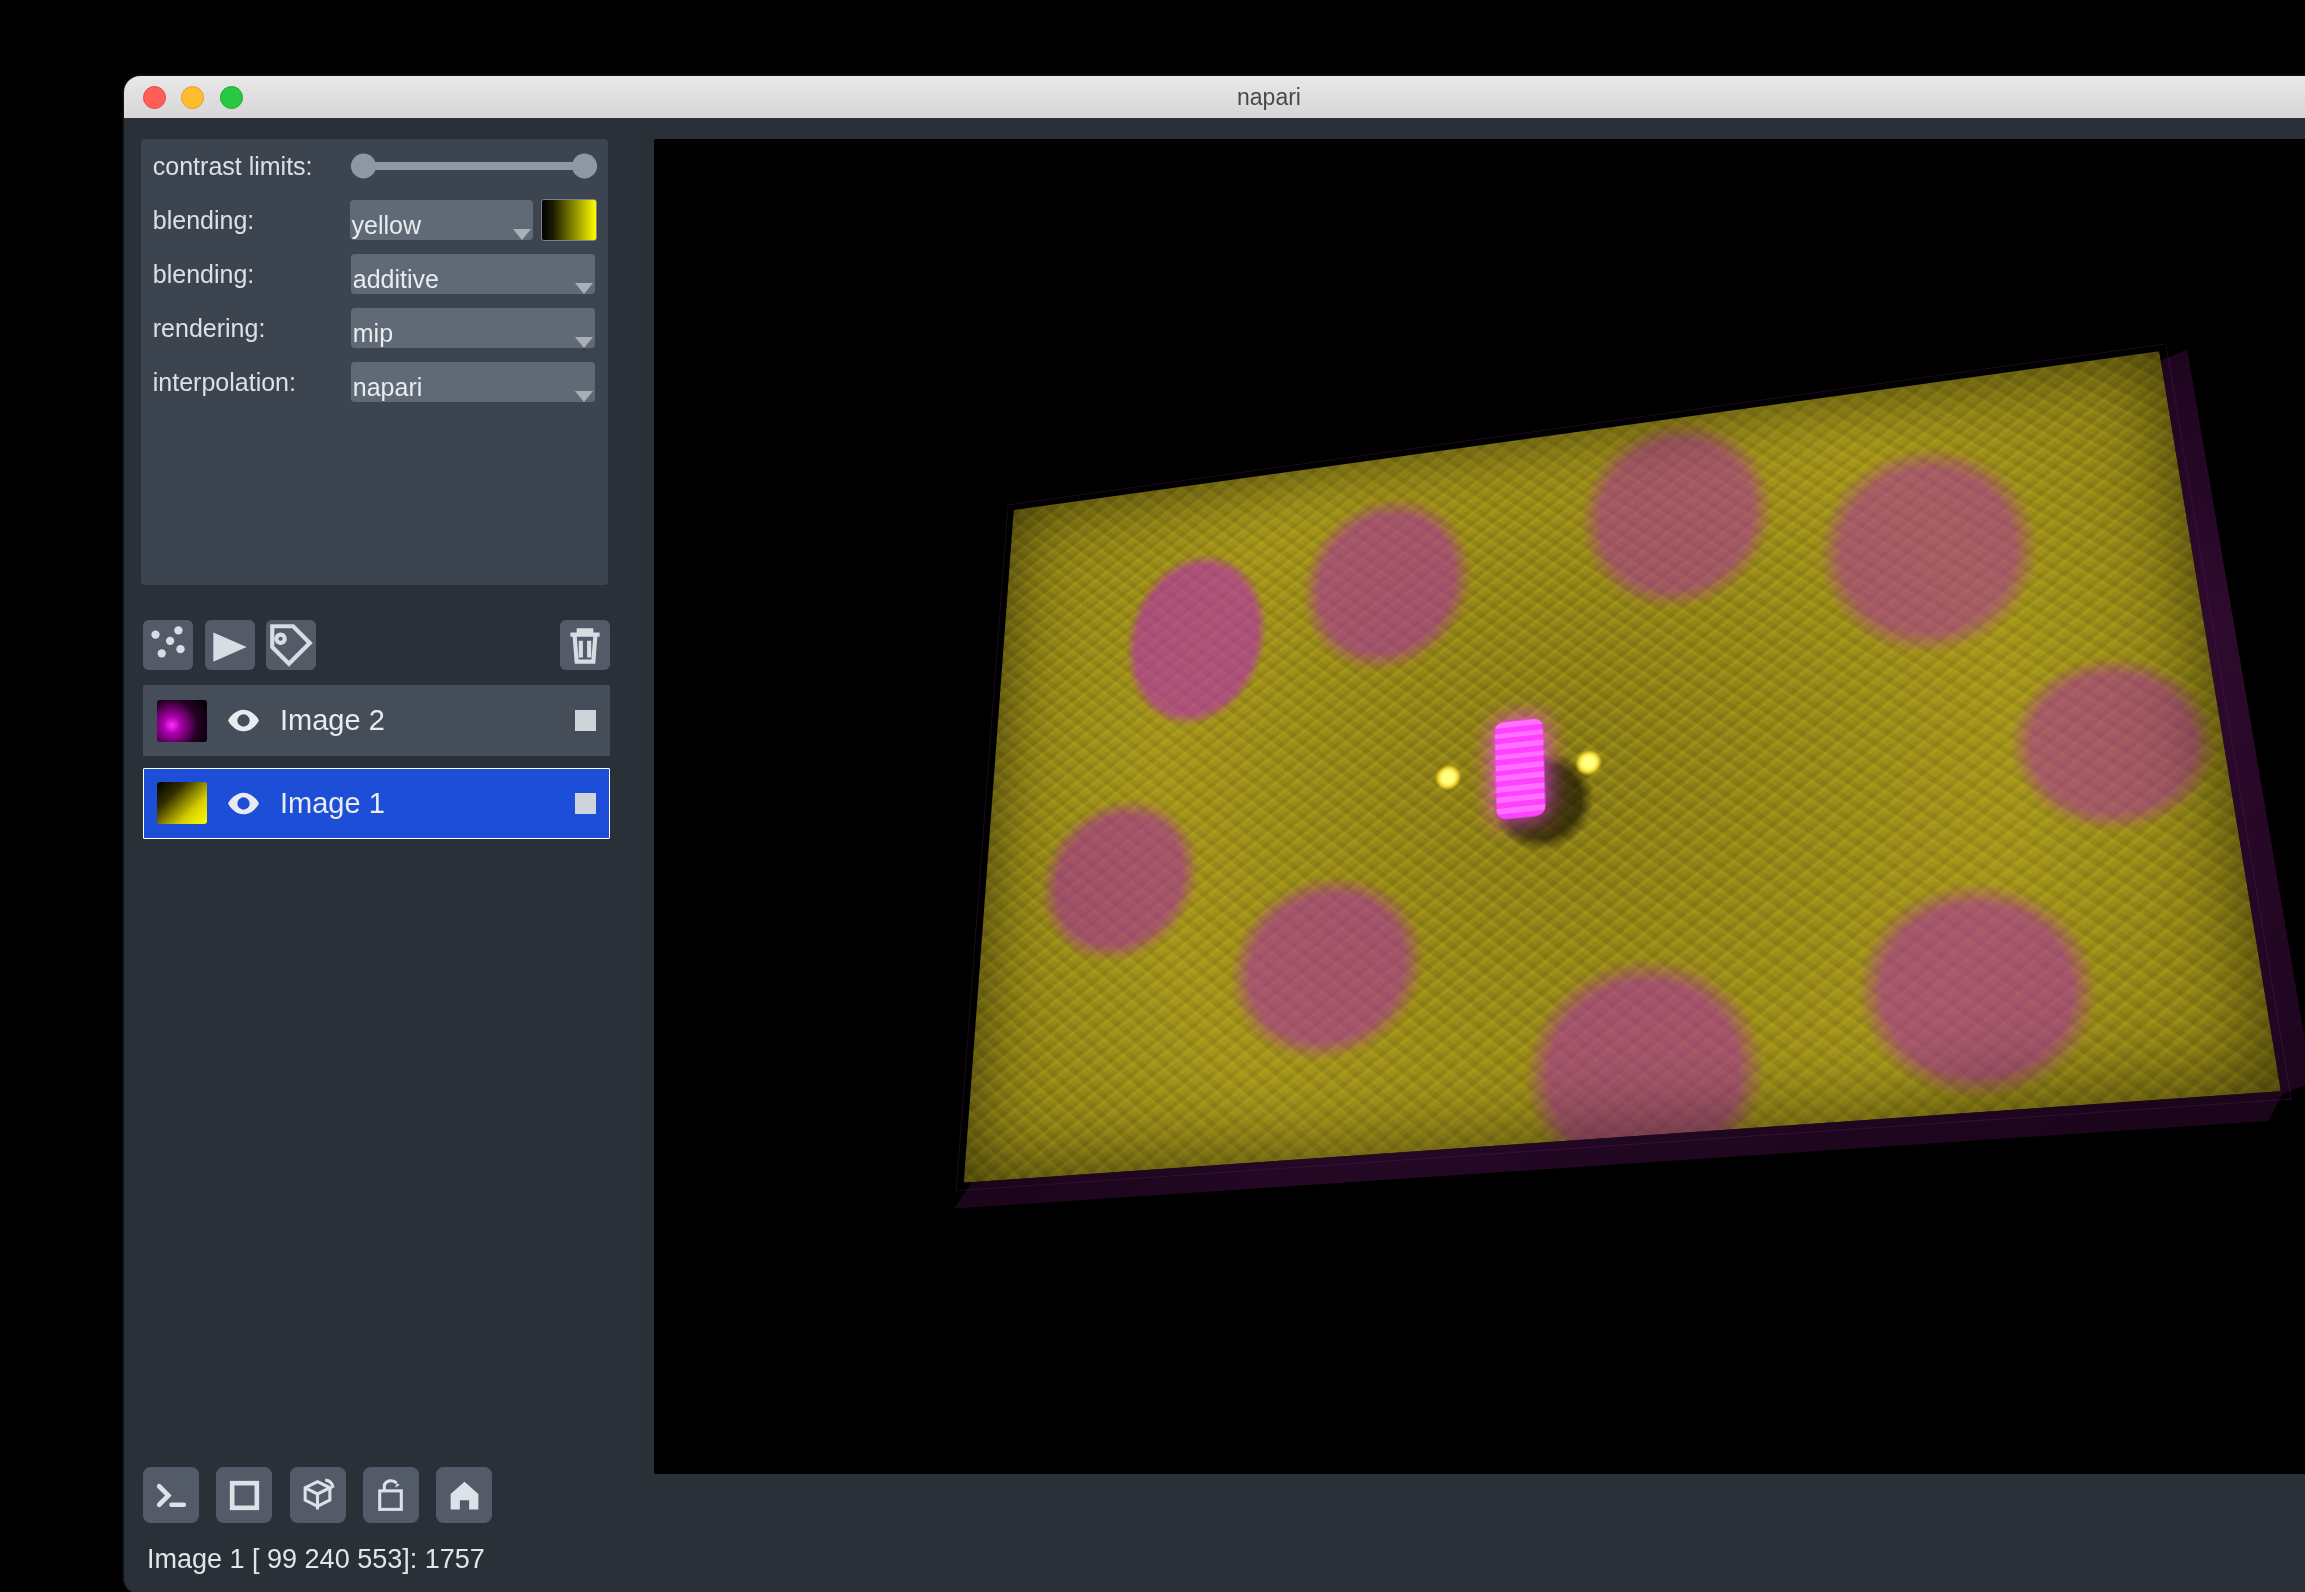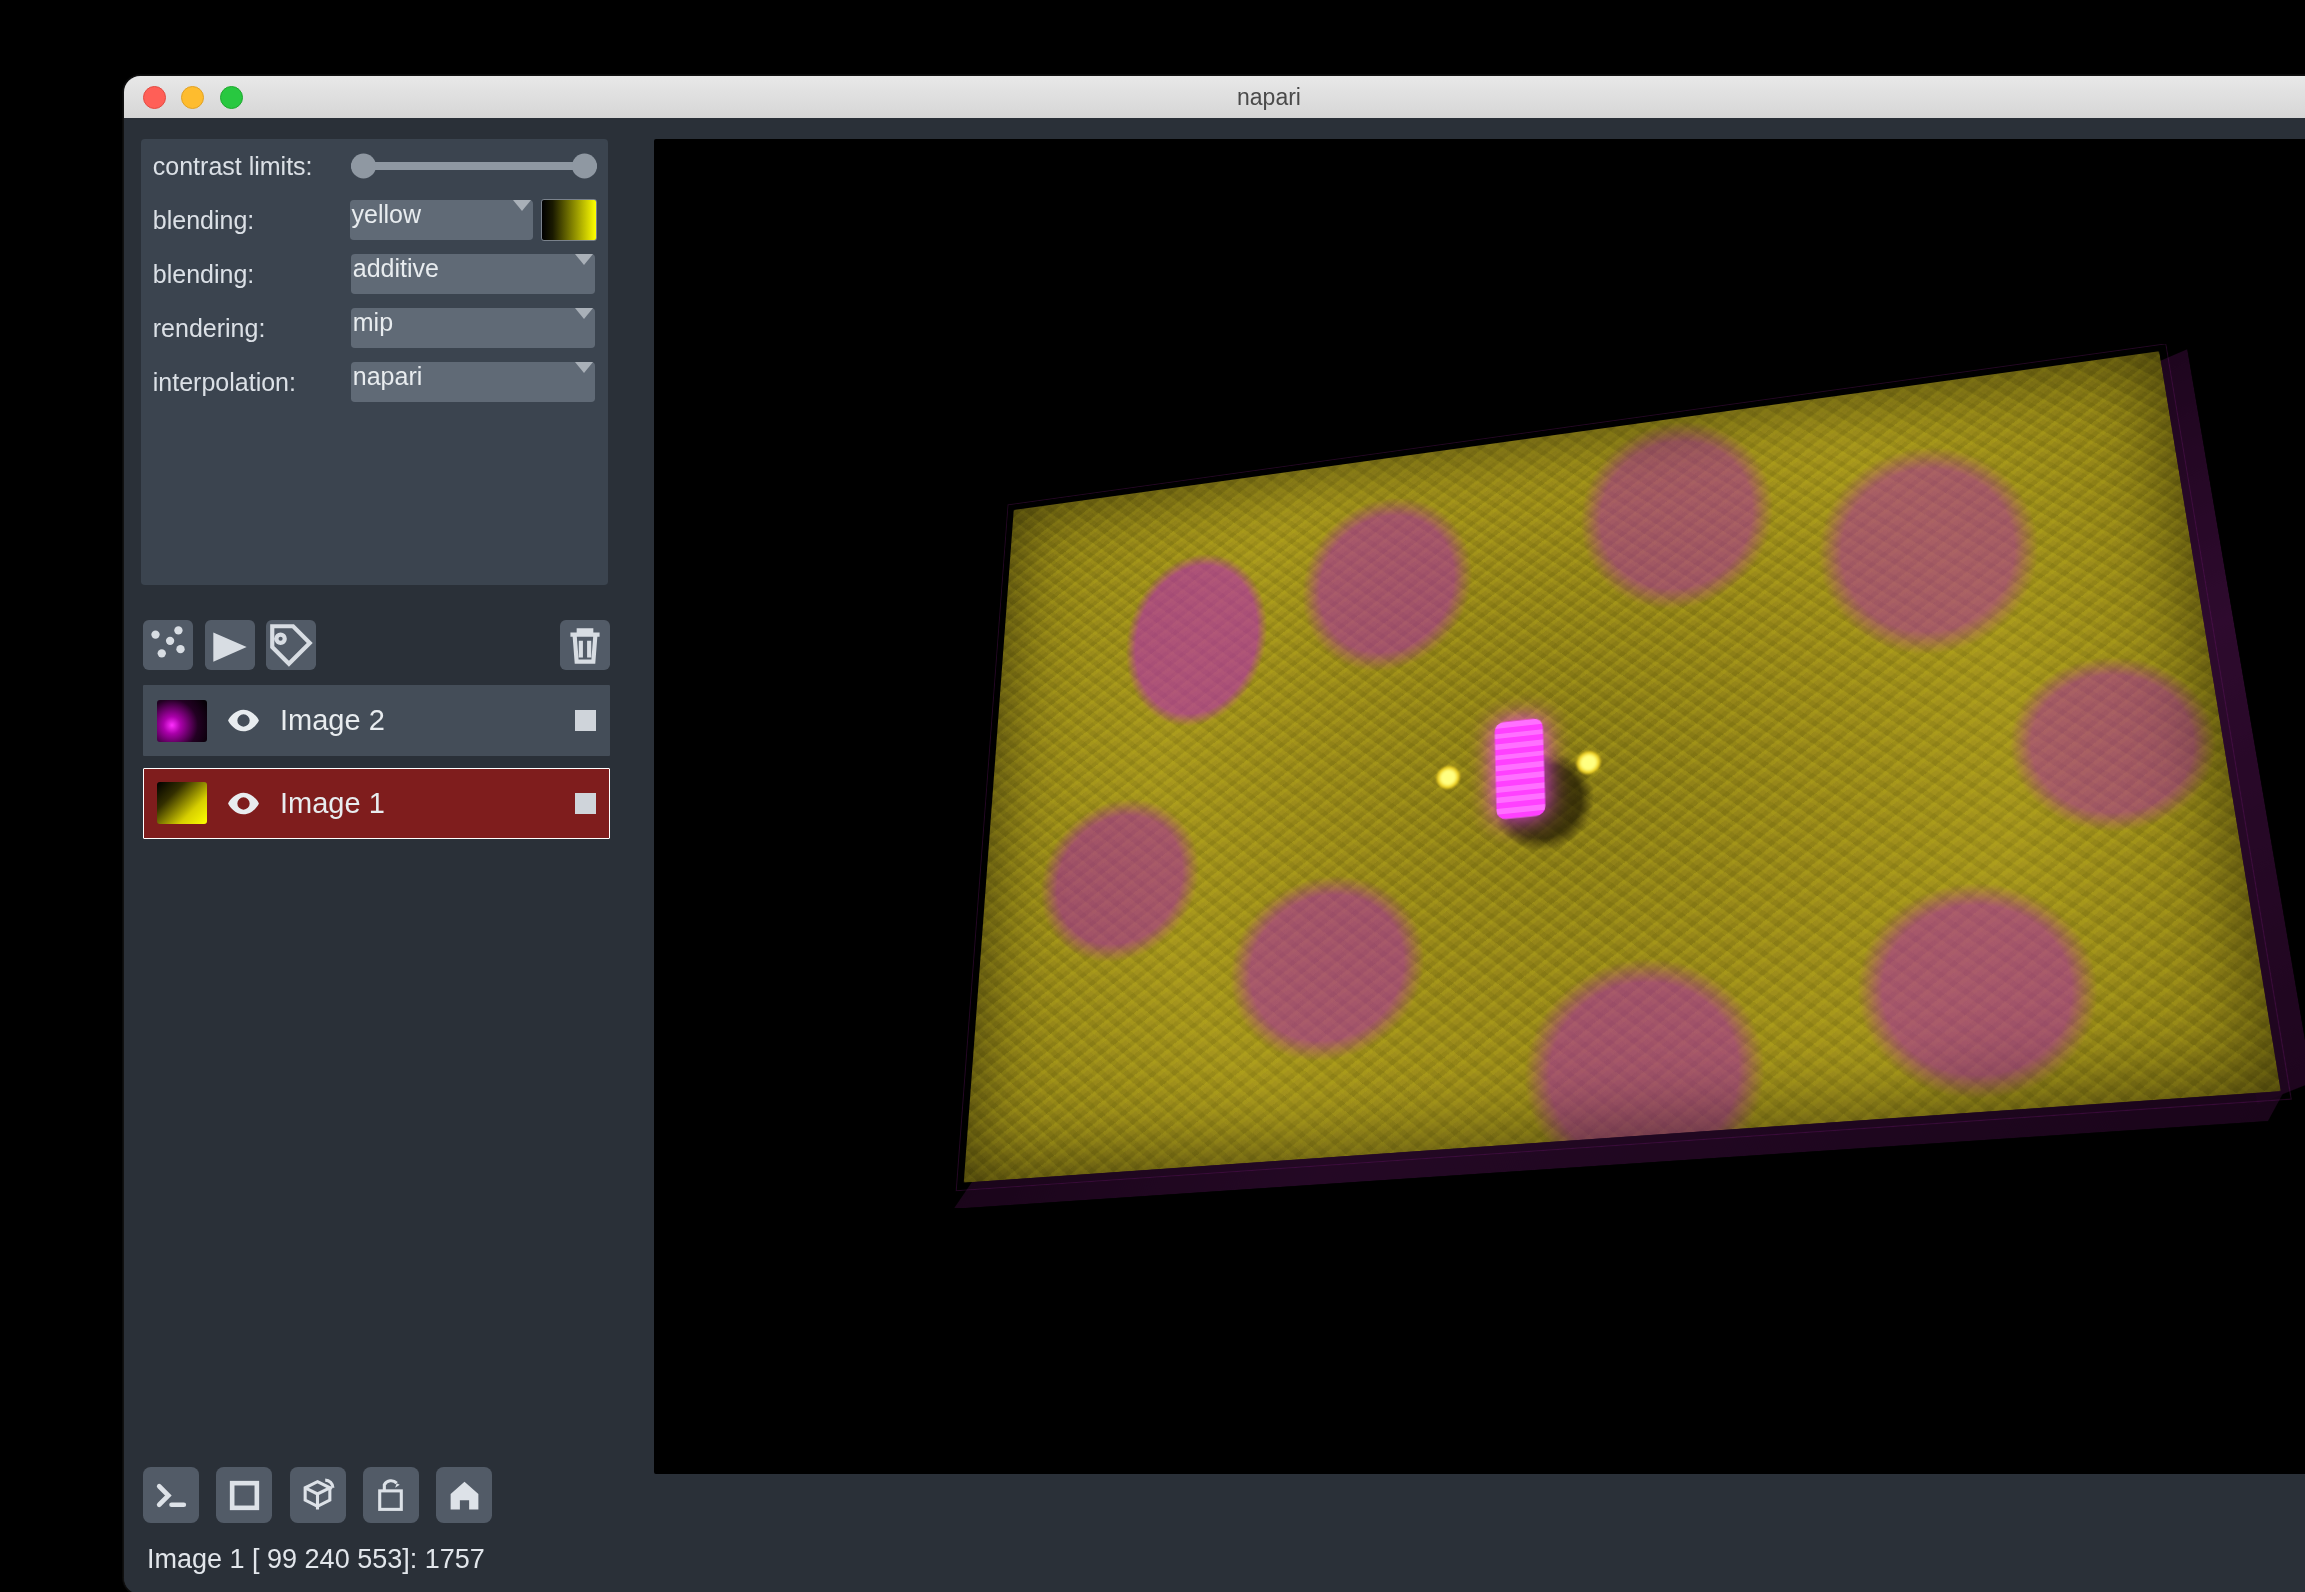--- a/index.html
+++ b/index.html
@@ -68,21 +68,21 @@
     width: 25px; height:25px; border-radius:50%; background:#8f98a2;
   }
   
   .range-slider{position:relative; flex:1; height:29px; display:flex; align-items:center;}
   .range-slider .track{height:7.7px; background:#6b737d; border-radius:3.8px; flex:1;}
   .range-slider .fill{position:absolute; height:7.7px; background:#8f98a2; border-radius:3.8px;}
   .range-slider .thumb{position:absolute; top:50%; transform:translateY(-50%); width:25px; height:25px; border-radius:50%; background:#8f98a2;}
   
   .dropdown {
     background:#606a76; height:40px; border-radius:3.8px;
-    display:flex; align-items:flex-start; padding:0 2px; color:#e8ecef;
+    display:flex; align-items:flex-end; padding:0 2px; color:#e8ecef;
     font-size: 25px; min-width: 0;
   }
   .dd-wide{ width: 240px; }
   .dd-text{ flex:1; }
   .dd-caret{
     width:0;height:0;border-left:9.6px solid transparent;border-right:9.6px solid transparent;
     border-top:11.5px solid #a9b0b8;
   }
   .colormap-swatch{
     width: 54px; height:40px; margin-left:7.7px; border-radius:2.9px;
@@ -101,21 +101,21 @@
   }
   .spacer { flex:1; }
   
   .layer-list { position:absolute; left:19px; top:567px; width:467px; }
   .layer-item {
     height: 69px; border-radius:1px; margin-bottom:11.5px;
     display:flex; align-items:center; padding:0 13.4px; gap:17.3px;
     color:#e8ecef; font-size:29px;
   }
   .layer-item.normal { background:#444d58; border:1.9px solid transparent; }
-  .layer-item.selected { background:#7f1d1d; border:1.9px solid #ffffff; }
+  .layer-item.selected { background:#1d4ed8; border:1.9px solid #ffffff; }
   .thumb-mini { width:50px; height:42px; border-radius:2.9px; }
   .thumb-magenta { background: radial-gradient(circle at 30% 60%, #ff2fff 0, #aa00aa 20%, #220022 60%, #000 100%); }
   .thumb-yellow  { background: linear-gradient(135deg, #000 0%, #332f00 30%, #d7cf00 70%, #ffff00 100%); }
   .eye-icon { display:flex; align-items:center; justify-content:center; width:38px; height:38px; }
   .eye-icon svg{width:37px;height:37px;}
   .layer-name { flex:1; }
   .stop-square { width:21px; height:21px; background:#cfd4da; }
   
   .canvas {
     position:absolute;

